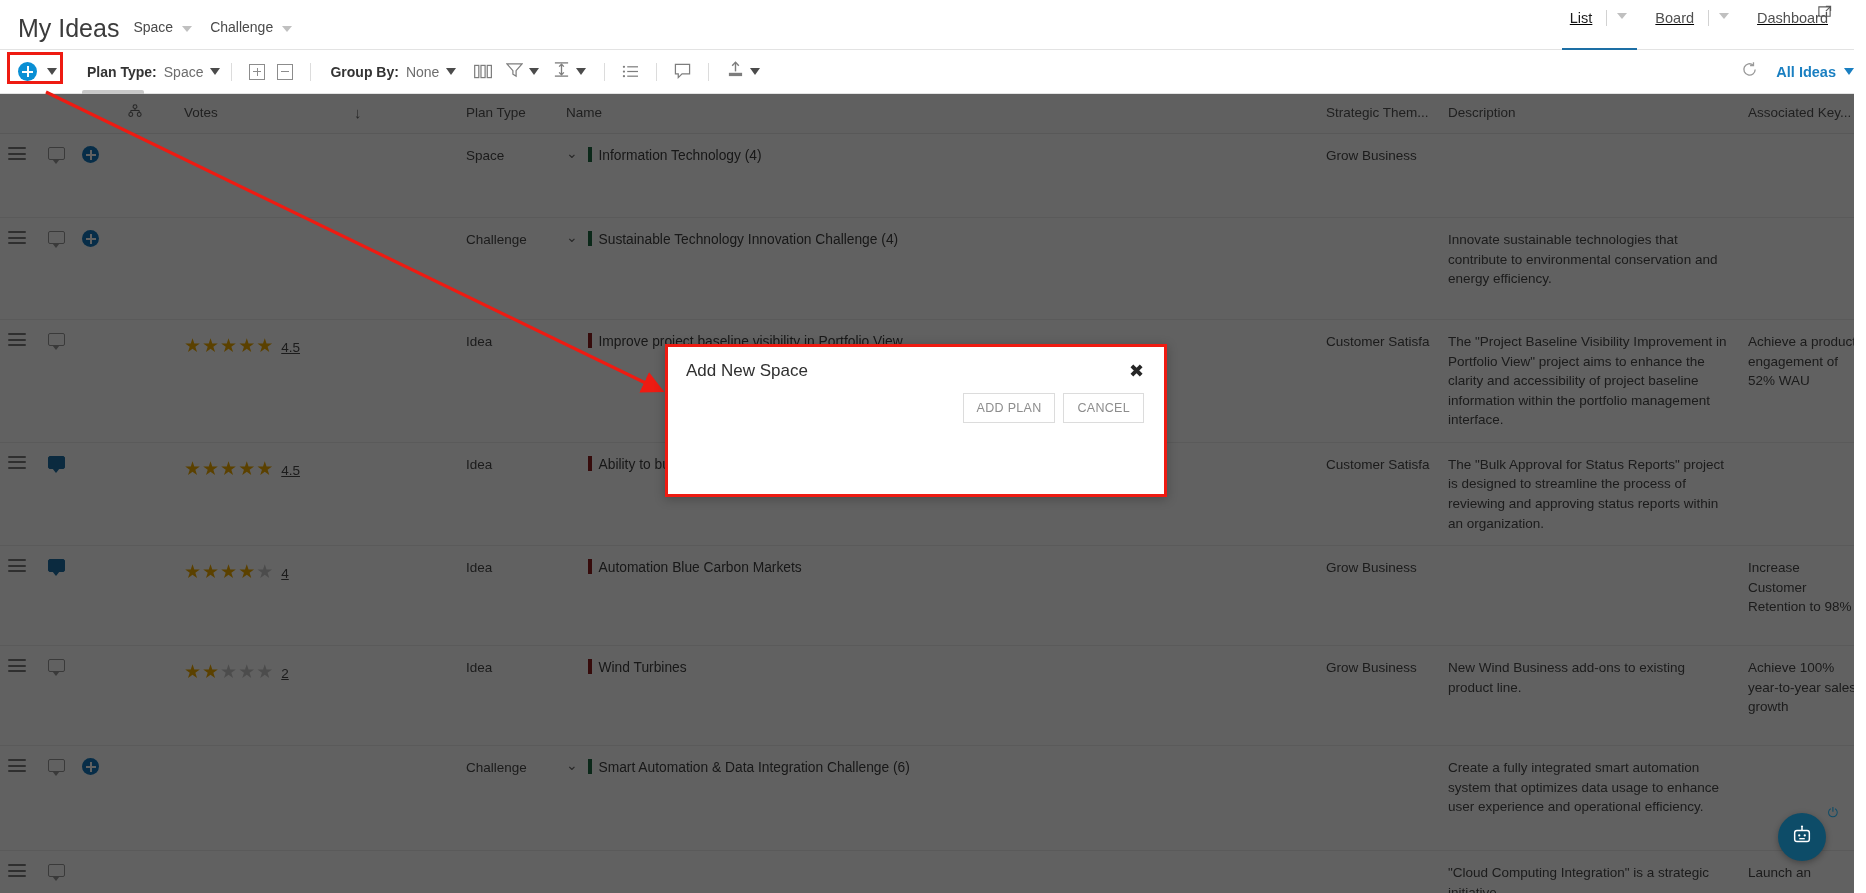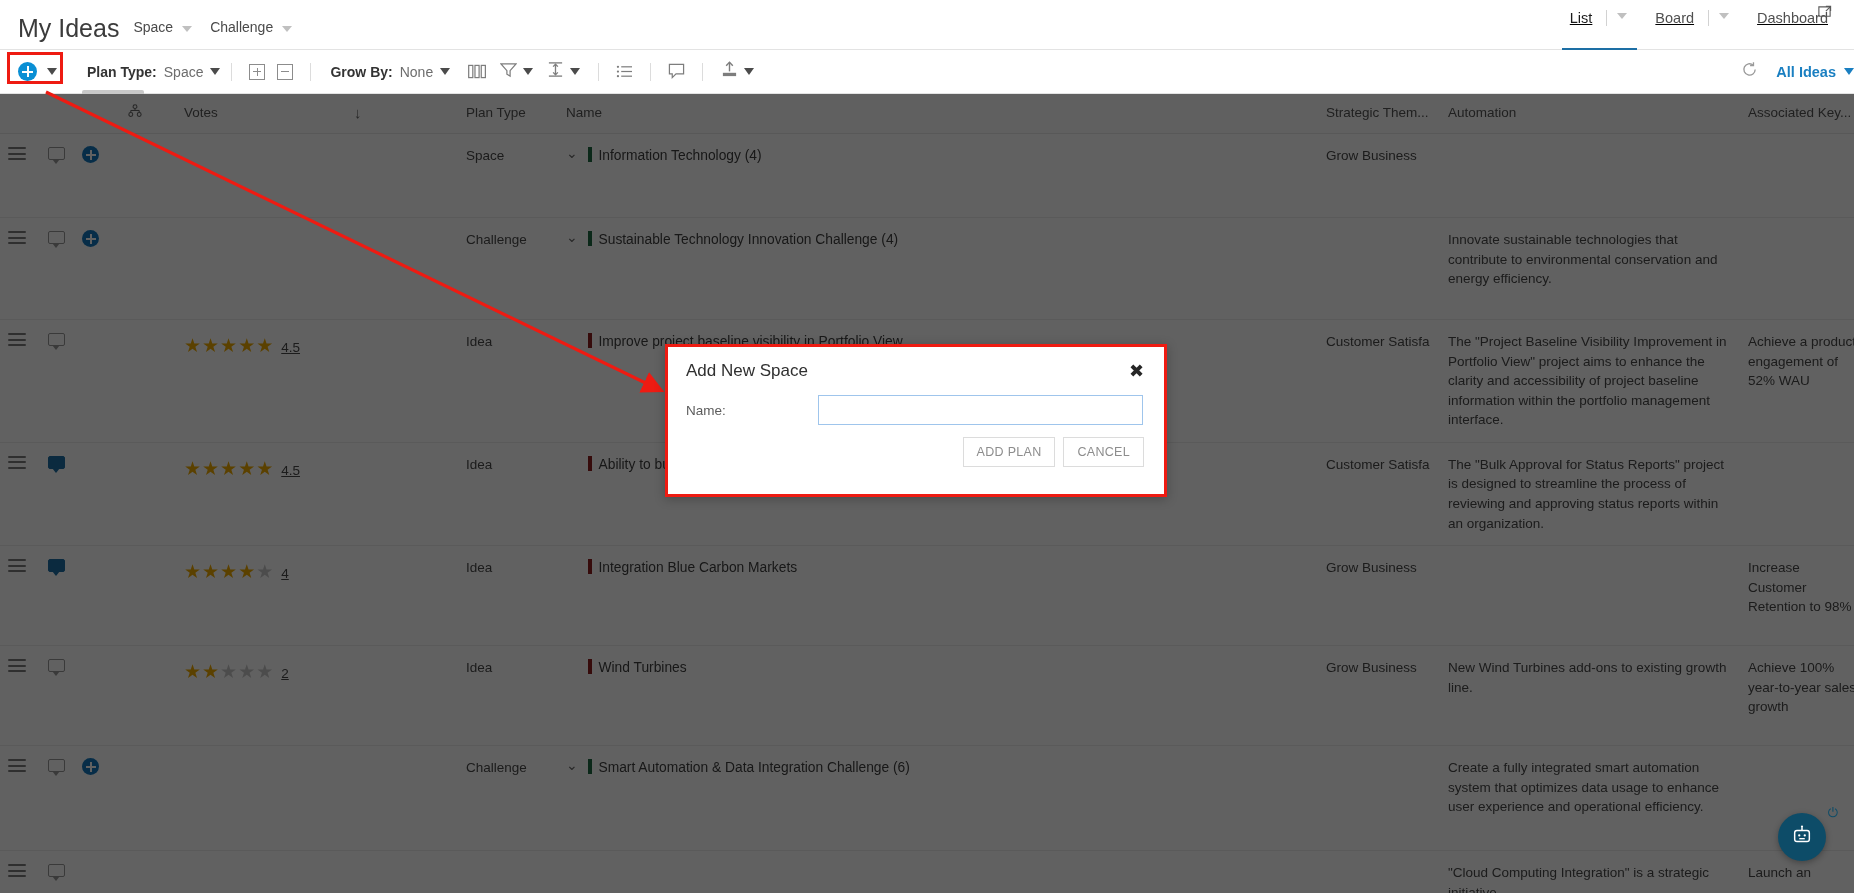--- a/index.html
+++ b/index.html
@@ -418,21 +418,21 @@
     <span class="tb-icon">
       <span class="boxicon plus"></span>
     </span>
     <span class="tb-icon">
       <span class="boxicon"></span>
     </span>
 
     <span class="tb-sep"></span>
 
     <div class="tb-group" style="margin-left:8px">
-      <span class="tb-strong">Grow By:</span>
+      <span class="tb-strong">Group By:</span>
       <span class="tb-val">None</span>
       <span class="caret-dk"></span>
     </div>
 
     <span class="tb-icon" style="margin-left:18px">
       <svg width="19" height="15" viewBox="0 0 20 16">
         <rect x="0.6" y="1.5" width="4.4" height="13" fill="none" stroke="#7d7d7d" stroke-width="1.3"></rect>
         <rect x="7.3" y="1.5" width="4.4" height="13" fill="none" stroke="#7d7d7d" stroke-width="1.3"></rect>
         <rect x="14" y="1.5" width="4.4" height="13" fill="none" stroke="#7d7d7d" stroke-width="1.3"></rect>
       </svg>
@@ -544,21 +544,21 @@
               </svg>
             </span>
           </th>
           <th>Votes</th>
           <th>
             <span style="color:#6a6a6a;font-size:15px">↓</span>
           </th>
           <th>Plan Type</th>
           <th>Name</th>
           <th>Strategic Them...</th>
-          <th>Automation</th>
+          <th>Description</th>
           <th>Associated Key...</th>
           <th>Approval Status</th>
         </tr>
       </thead>
       <tbody>
           <tr style="height: 84px;">
             <td><span class="ico-hamb"><i></i><i></i><i></i></span></td>
             <td><span class="ico-note"></span></td>
             <td><span class="ico-plus-sm"></span></td>
             <td></td>
@@ -642,21 +642,21 @@
             <td><span class="ico-note filled"></span></td>
             <td></td>
             <td></td>
             <td><span class="stars"><span class="star">★</span><span class="star">★</span><span class="star">★</span><span class="star">★</span><span class="star off">★</span></span><span class="vote-num">4</span></td>
             <td></td>
             <td>Idea</td>
             <td>
               <div class="name-cell">
                 <span class="chev"></span>
                 <span class="color-bar" style="background:#8e1d1d"></span>
-                <span class="name-txt">Integration Blue Carbon Markets</span>
+                <span class="name-txt">Automation Blue Carbon Markets</span>
               </div>
             </td>
             <td style="white-space: nowrap;">Grow Business</td>
             <td></td>
             <td>Increase Customer Retention to 98%</td>
             <td></td>
           </tr>
           <tr style="height: 100px;">
             <td><span class="ico-hamb"><i></i><i></i><i></i></span></td>
             <td><span class="ico-note"></span></td>
@@ -666,21 +666,21 @@
             <td></td>
             <td>Idea</td>
             <td>
               <div class="name-cell">
                 <span class="chev"></span>
                 <span class="color-bar" style="background:#8e1d1d"></span>
                 <span class="name-txt">Wind Turbines</span>
               </div>
             </td>
             <td style="white-space: nowrap;">Grow Business</td>
-            <td>New Wind Turbines add-ons to existing growth line.</td>
+            <td>New Wind Business add-ons to existing product line.</td>
             <td>Achieve 100% year-to-year sales growth</td>
             <td></td>
           </tr>
           <tr style="height: 105px;">
             <td><span class="ico-hamb"><i></i><i></i><i></i></span></td>
             <td><span class="ico-note"></span></td>
             <td><span class="ico-plus-sm"></span></td>
             <td></td>
             <td></td>
             <td></td>
@@ -728,24 +728,20 @@
     </defs>
     <line x1="46" y1="92" x2="660" y2="390" stroke="#ee1b12" stroke-width="3.2" marker-end="url(#arrowhead)"></line>
   </svg>
 
   <div class="highlight-box"></div>
 
   <div class="modal">
     <div class="modal-head">
       <span class="modal-title">Add New Space</span>
       <span class="modal-close">✖</span>
-    </div>
-    <div class="modal-body">
-      <span class="modal-label">Name:</span>
-      <input class="modal-input" type="text" placeholder="" style="">
     </div>
     <div class="modal-foot">
       <button class="modal-btn">ADD PLAN</button>
       <button class="modal-btn">CANCEL</button>
     </div>
   </div>
 
   <span class="chat-power">⏻</span>
   <div class="chat-fab">
     <span>

